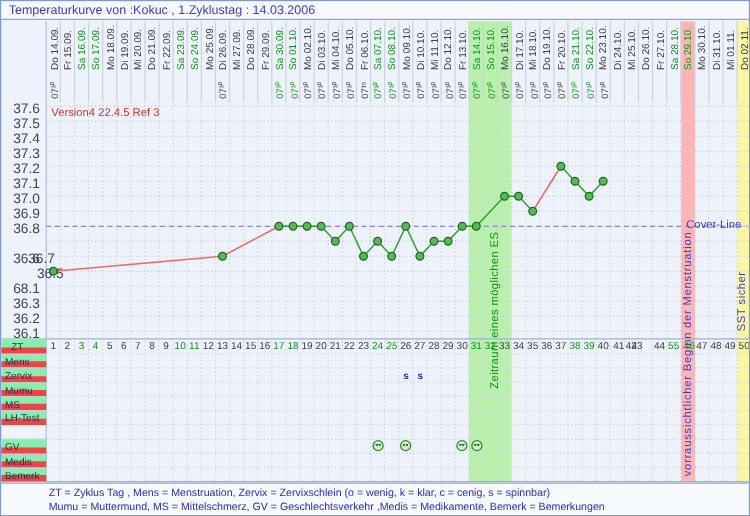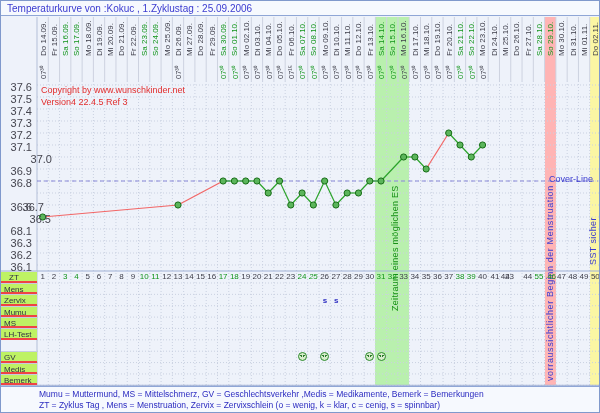--- a/index.html
+++ b/index.html
@@ -16,33 +16,33 @@
   .vtext{position:absolute;transform-origin:0 0;transform:rotate(-90deg);white-space:nowrap;line-height:10px;}
   .band{position:absolute;top:16px;height:368px;}
   #band-label-es{left:389px;top:310px;font-size:9px;letter-spacing:0.3px;}
   #band-label-mens{left:544px;top:380px;font-size:9px;letter-spacing:0.6px;}
   #band-label-sst{left:587px;top:264px;font-size:9px;letter-spacing:0.4px;}
   .datecell{font-size:8px;}
   .timecell{font-size:7.5px;}
   .ztnum{position:absolute;top:271px;font-size:8px;text-align:center;}
   .ytick{position:absolute;left:0;width:31px;text-align:right;font-size:11px;color:#44444e;}
   .rowlabel{position:absolute;left:0;width:36px;font-size:8px;color:#2e2e44;box-sizing:border-box;
-            padding-left:3px;border-bottom:2px solid #ef4444;border-top:1px solid #c6cde0;background:#bef264;}
+            padding-left:3px;border-bottom:5px solid #ef4444;border-top:1px solid #c6cde0;background:#86efac;}
   .zervix-s{position:absolute;font-size:8px;font-weight:bold;color:#2b2bc0;}
   .gv-circle{position:absolute;width:9px;height:9px;border-radius:50%;border:1px solid #2a8a2a;
      background:radial-gradient(circle at 33% 40%, #2a7a2a 14%, rgba(0,0,0,0) 16%),
                 radial-gradient(circle at 67% 40%, #2a7a2a 14%, rgba(0,0,0,0) 16%),#d8eccc;box-sizing:border-box;}
   svg{position:absolute;left:0;top:0;}
 </style>
 </head>
 <body>
 
 <div id="app">
   <div id="titlebar" class="abs">
-    <span>Temperaturkurve von :Kokuc , 1.Zyklustag : 25.09.2006</span>
+    <span>Temperaturkurve von :Kokuc , 1.Zyklustag : 14.03.2006</span>
   </div>
 
   <div id="bands">
       <div class="band" style="left: 374.4px; width: 33.84px; background: rgb(185, 240, 174);"></div>
       <div class="band" style="left: 543.6px; width: 11.28px; background: rgb(255, 180, 180);"></div>
       <div class="band" style="left: 588.72px; width: 11.28px; background: rgb(251, 246, 163);"></div>
     </div>
 
   <svg id="plot" width="600" height="413">
       <g>
@@ -226,21 +226,20 @@
         <circle cx="413.88" cy="155.99999999999966" r="3.1" fill="#5bb55b" stroke="#176e17"></circle>
         <circle cx="425.15999999999997" cy="167.99999999999983" r="3.1" fill="#5bb55b" stroke="#176e17"></circle>
         <circle cx="447.71999999999997" cy="131.99999999999932" r="3.1" fill="#5bb55b" stroke="#176e17"></circle>
         <circle cx="459" cy="143.9999999999995" r="3.1" fill="#5bb55b" stroke="#176e17"></circle>
         <circle cx="470.28" cy="155.99999999999966" r="3.1" fill="#5bb55b" stroke="#176e17"></circle>
         <circle cx="481.56" cy="143.9999999999995" r="3.1" fill="#5bb55b" stroke="#176e17"></circle>
       </g>
     </svg>
 
   <div id="copyright" class="abs">
-    <div>Copyright by www.wunschkinder.net</div>
     <div>Version4 22.4.5 Ref 3</div>
   </div>
 
   <div id="coverline-label" class="abs">Cover-Line</div>
 
   <div id="band-label-es" class="vtext" style="color: rgb(22, 144, 22);">Zeitraum eines möglichen ES</div>
   <div id="band-label-mens" class="vtext" style="color: rgb(59, 59, 208);">vorraussichtlicher Beginn der Menstruation</div>
   <div id="band-label-sst" class="vtext" style="color: rgb(59, 59, 208);">SST sicher</div>
 
   <div id="header-texts">
@@ -373,21 +372,21 @@
       <div class="ztnum" style="left: 577.44px; width: 11.28px; color: rgb(60, 60, 72);">49</div>
       <div class="ztnum" style="left: 588.72px; width: 11.28px; color: rgb(60, 60, 72);">50</div>
     </div>
   <div id="gutter">
       <div class="ytick" style="top: 79.5px;">37.6</div>
       <div class="ytick" style="top: 91.5px;">37.5</div>
       <div class="ytick" style="top: 103.5px;">37.4</div>
       <div class="ytick" style="top: 115.5px;">37.3</div>
       <div class="ytick" style="top: 127.5px;">37.2</div>
       <div class="ytick" style="top: 139.5px;">37.1</div>
-      <div class="ytick" style="top: 151.5px; padding-left: 20px;">37.0</div>
+      <div class="ytick" style="top: 151.5px;">37.0</div>
       <div class="ytick" style="top: 163.5px;">36.9</div>
       <div class="ytick" style="top: 175.5px;">36.8</div>
       <div class="ytick" style="top: 200px; padding-left: 12px;">36.7</div>
       <div class="ytick" style="top: 199.5px;">36.6</div>
       <div class="ytick" style="top: 211.5px; padding-left: 19px;">36.5</div>
       <div class="ytick" style="top: 223.5px;">68.1</div>
       <div class="ytick" style="top: 235.5px;">36.3</div>
       <div class="ytick" style="top: 247.5px;">36.2</div>
       <div class="ytick" style="top: 259.5px;">36.1</div>
       <div class="rowlabel" style="top: 270px; height: 12px; line-height: 12px; padding-left: 8px;">ZT</div>
@@ -404,16 +403,16 @@
   <div id="marks">
       <div class="gv-circle" style="left: 296.58px; top: 351.4px;"></div>
       <div class="zervix-s" style="left: 321.64px; top: 294.867px;">s</div>
       <div class="gv-circle" style="left: 319.14px; top: 351.4px;"></div>
       <div class="zervix-s" style="left: 332.92px; top: 294.867px;">s</div>
       <div class="gv-circle" style="left: 364.26px; top: 351.4px;"></div>
       <div class="gv-circle" style="left: 375.54px; top: 351.4px;"></div>
     </div>
 
   <div id="legendbar" class="abs">
+    <div>ZT = Zyklus Tag , Mens = Menstruation, Zervix = Zervixschlein (o = wenig, k = klar, c = cenig, s = spinnbar)</div>
     <div>Mumu = Muttermund, MS = Mittelschmerz, GV = Geschlechtsverkehr ,Medis = Medikamente, Bemerk = Bemerkungen</div>
-    <div>ZT = Zyklus Tag , Mens = Menstruation, Zervix = Zervixschlein (o = wenig, k = klar, c = cenig, s = spinnbar)</div>
   </div>
 </div>
 
 </body></html>

